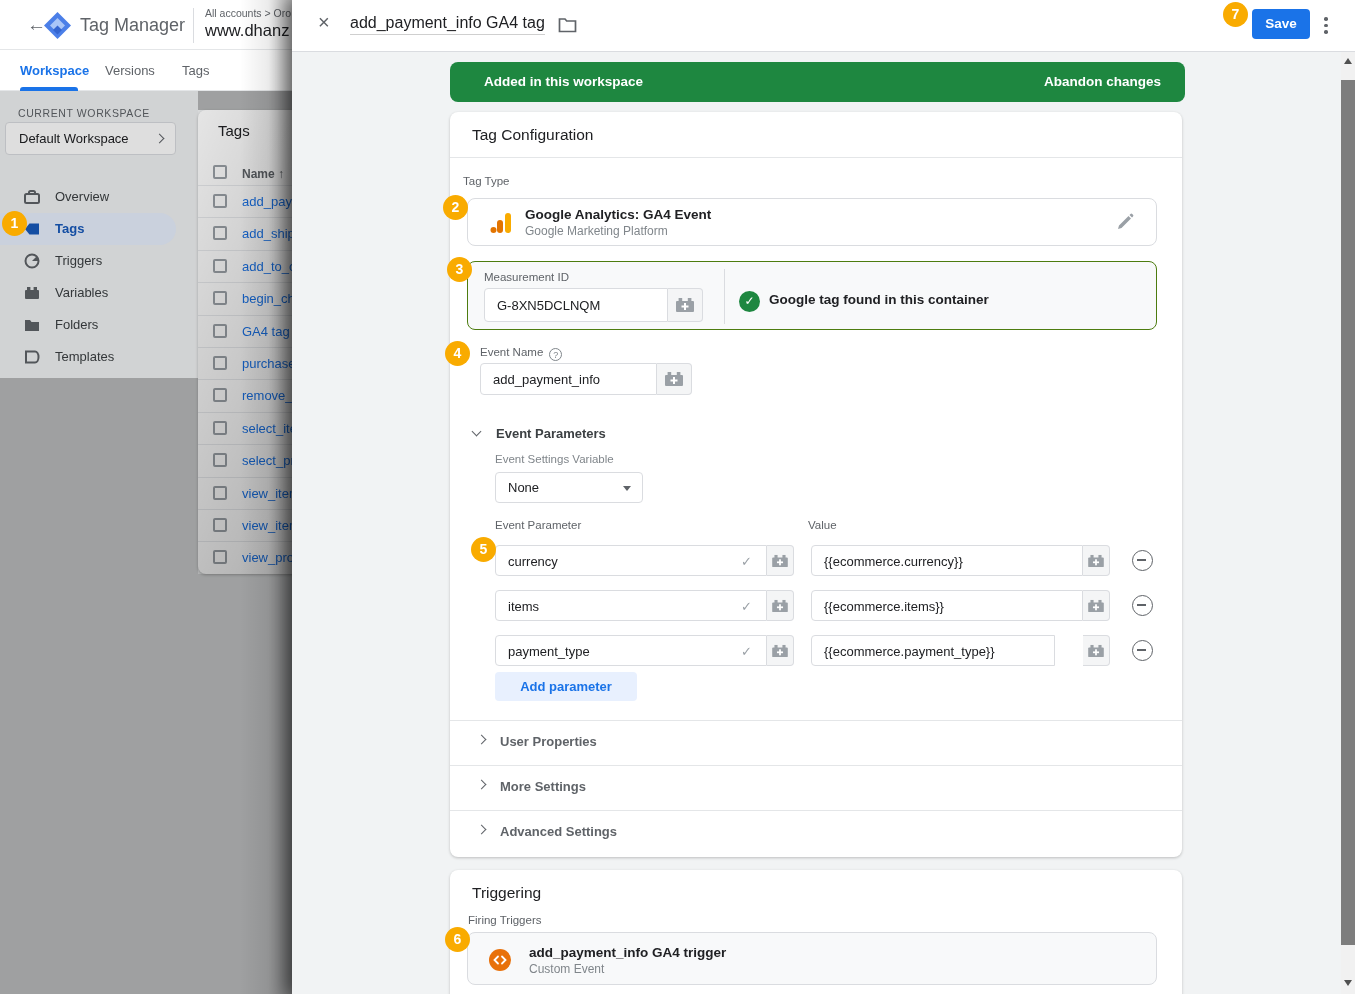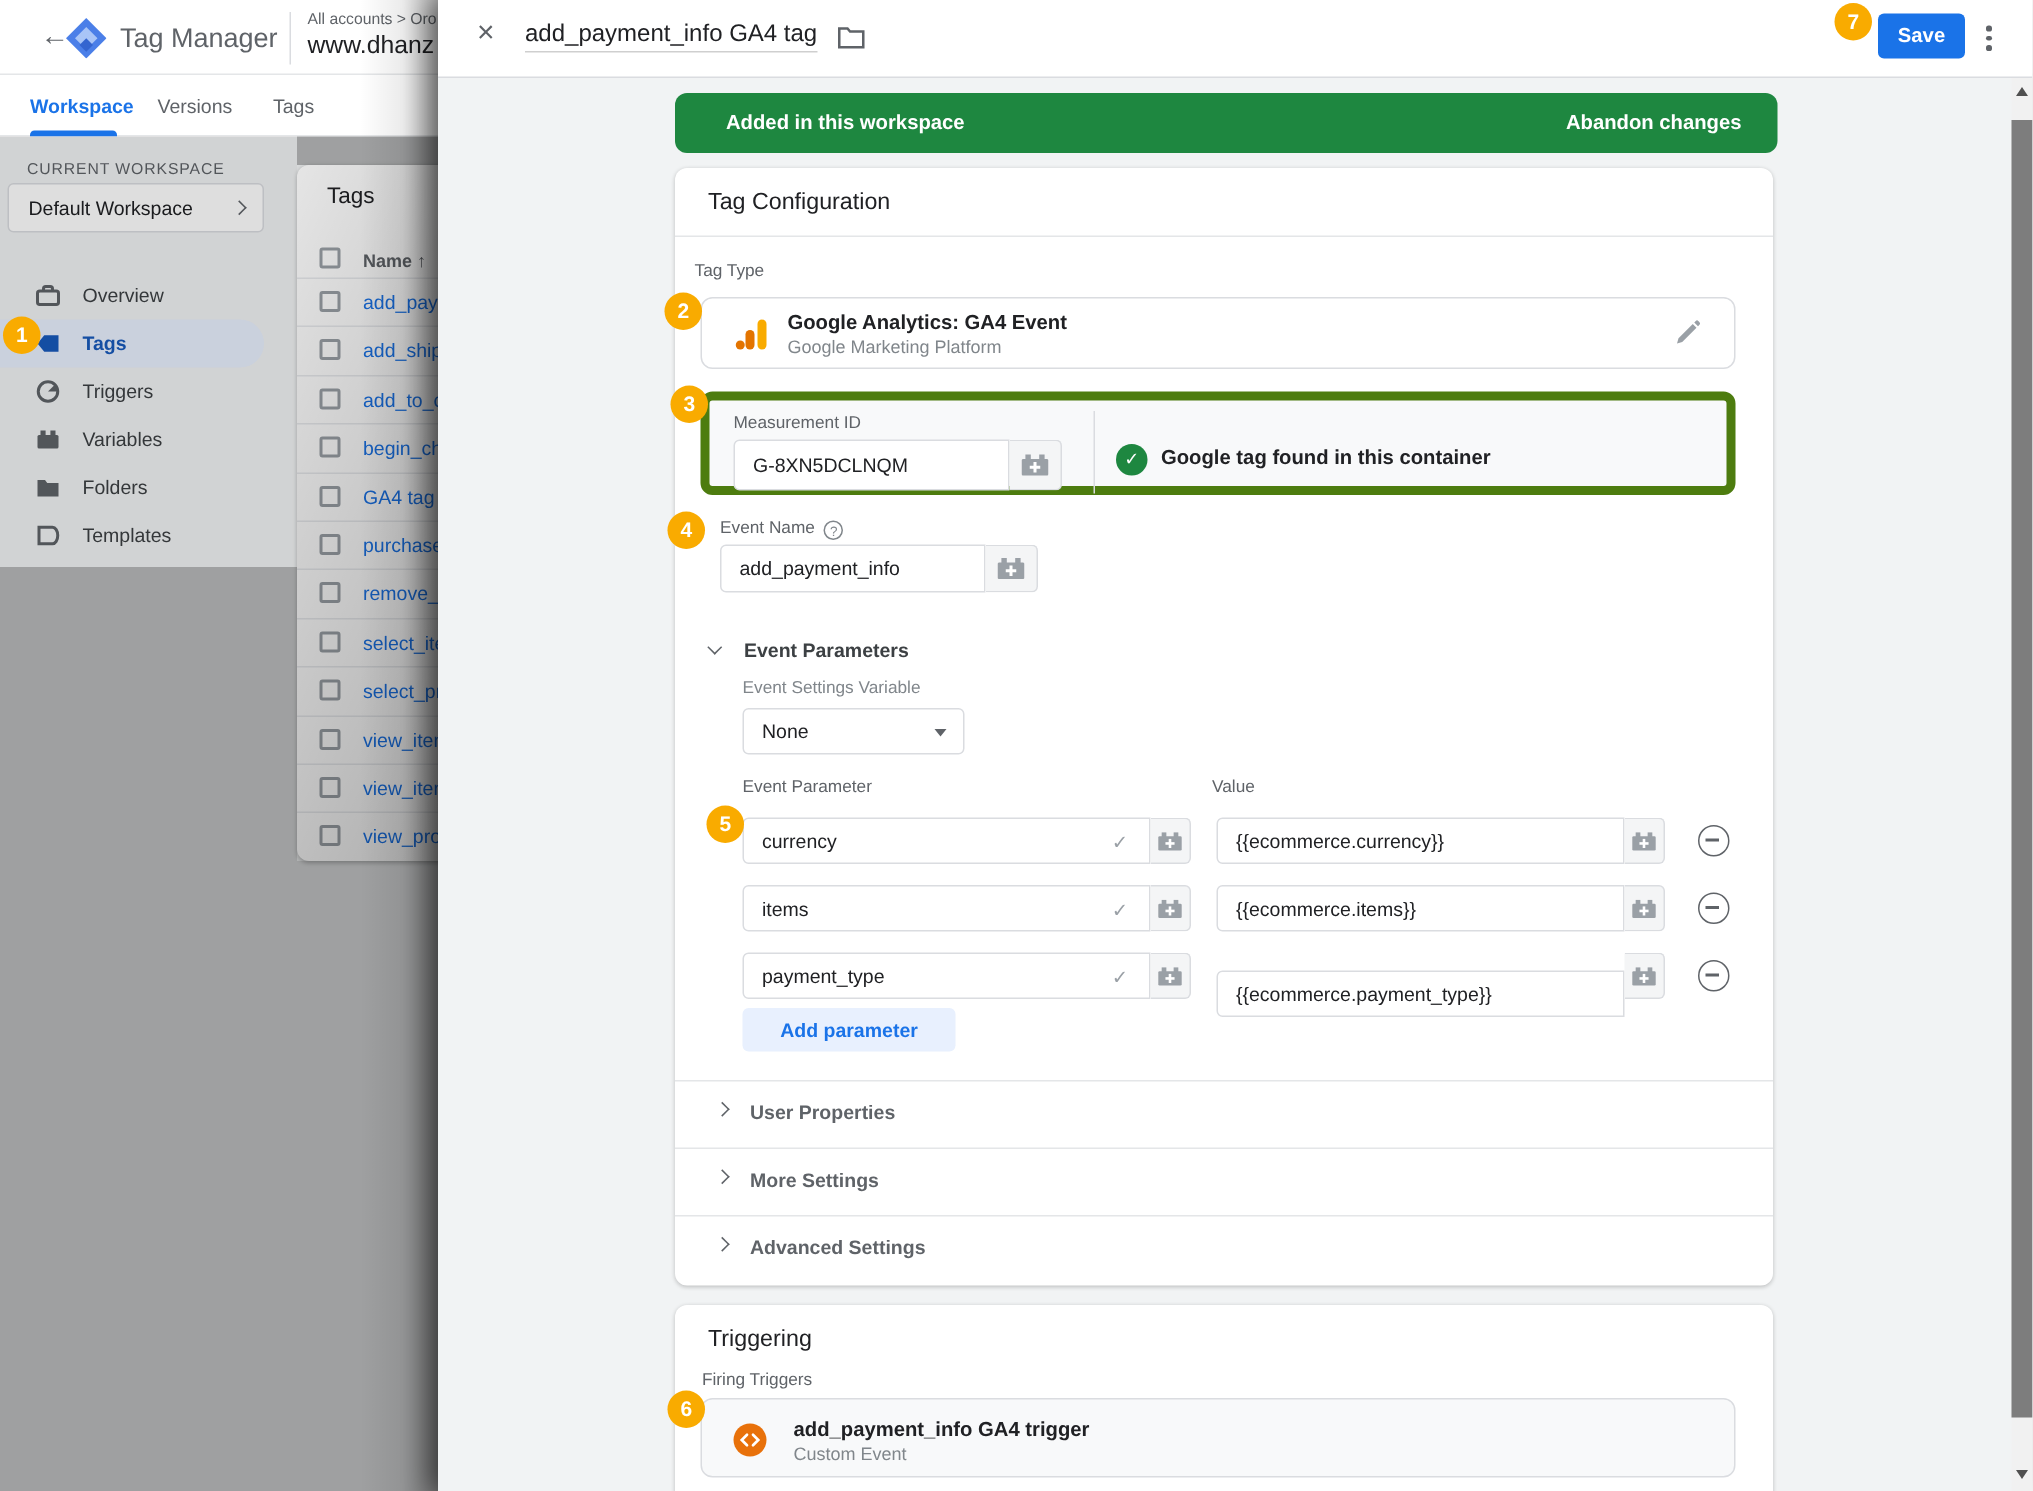--- a/index.html
+++ b/index.html
@@ -70,21 +70,21 @@
   .card1 { left:158px; top:112px; width:732px; height:745px; }
   .card2 { left:158px; top:870px; width:732px; height:140px; }
   .card-title { position:absolute; left:22px; top:14px; font-size:15.5px; color:#202124; }
   .c1-divider { position:absolute; left:0; top:45px; width:100%; border-top:1px solid #e4e6e8; }
 
   .small-label { position:absolute; font-size:11.5px; color:#5f6368; }
   .tagtype-box { position:absolute; left:17px; top:86px; width:690px; height:48px; border:1px solid #dadce0; border-radius:8px; }
   .tt-name { position:absolute; left:57px; top:8px; font-size:13.5px; font-weight:bold; color:#202124; }
   .tt-plat { position:absolute; left:57px; top:25px; font-size:12px; color:#80868b; }
 
-  .meas-box { position:absolute; left:17px; top:149px; width:690px; height:69px; background:#f8f9fa; border:6px solid #4d7c0f; border-radius:8px; }
+  .meas-box { position:absolute; left:17px; top:149px; width:690px; height:69px; background:#f8f9fa; border:1px solid #4d7c0f; border-radius:8px; }
   .inp { position:absolute; background:#fff; border:1px solid #dadce0; border-radius:4px 0 0 4px; font-size:13px; color:#202124; }
   .inp .v { position:absolute; left:12px; top:50%; transform:translateY(-50%); white-space:nowrap; }
   .lego-btn { position:absolute; border:1px solid #dadce0; border-left:none; border-radius:0 4px 4px 0; background:#f4f5f6; }
   .lego-btn svg { position:absolute; left:50%; top:50%; transform:translate(-50%,-50%); }
   .vdiv { position:absolute; left:256px; top:7px; width:1px; height:55px; background:#dadce0; }
   .gcheck { position:absolute; width:21px; height:21px; border-radius:50%; background:#1e8740; color:#fff; font-size:12px; text-align:center; line-height:21px; }
   .gstatus { position:absolute; left:301px; top:30px; font-size:13.5px; font-weight:bold; color:#202124; }
 
   .help-ic { display:inline-block; width:13px; height:13px; border:1.3px solid #80868b; border-radius:50%; font-size:9px; color:#80868b; text-align:center; line-height:13px; vertical-align:-2px; margin-left:6px; }
 
@@ -399,21 +399,21 @@
           </div>
         <div class="lego-btn" style="left:317px; top:0; width:27px; height:31px">
             <svg width="16" height="13" viewBox="0 0 18 15">
               <rect x="2.6" y="0.5" width="3.6" height="4" fill="#9aa0a6"></rect>
               <rect x="11.8" y="0.5" width="3.6" height="4" fill="#9aa0a6"></rect>
               <rect x="0" y="3.5" width="18" height="11" rx="1" fill="#9aa0a6"></rect>
               <rect x="8" y="5.5" width="2" height="7" fill="#fff"></rect>
               <rect x="5.5" y="8" width="7" height="2" fill="#fff"></rect>
             </svg>
           </div>
-        <div class="inp" style="left:361px; top:12px; width:272px; height:31px; border-radius:4px 0 0 4px">
+        <div class="inp" style="left:361px; top:0; width:244px; height:31px; border-radius:4px 0 0 4px">
             <span class="v">{{ecommerce.payment_type}}</span>
           </div>
         <div class="lego-btn" style="left:633px; top:0; width:27px; height:31px">
             <svg width="16" height="13" viewBox="0 0 18 15">
               <rect x="2.6" y="0.5" width="3.6" height="4" fill="#9aa0a6"></rect>
               <rect x="11.8" y="0.5" width="3.6" height="4" fill="#9aa0a6"></rect>
               <rect x="0" y="3.5" width="18" height="11" rx="1" fill="#9aa0a6"></rect>
               <rect x="8" y="5.5" width="2" height="7" fill="#fff"></rect>
               <rect x="5.5" y="8" width="7" height="2" fill="#fff"></rect>
             </svg>

